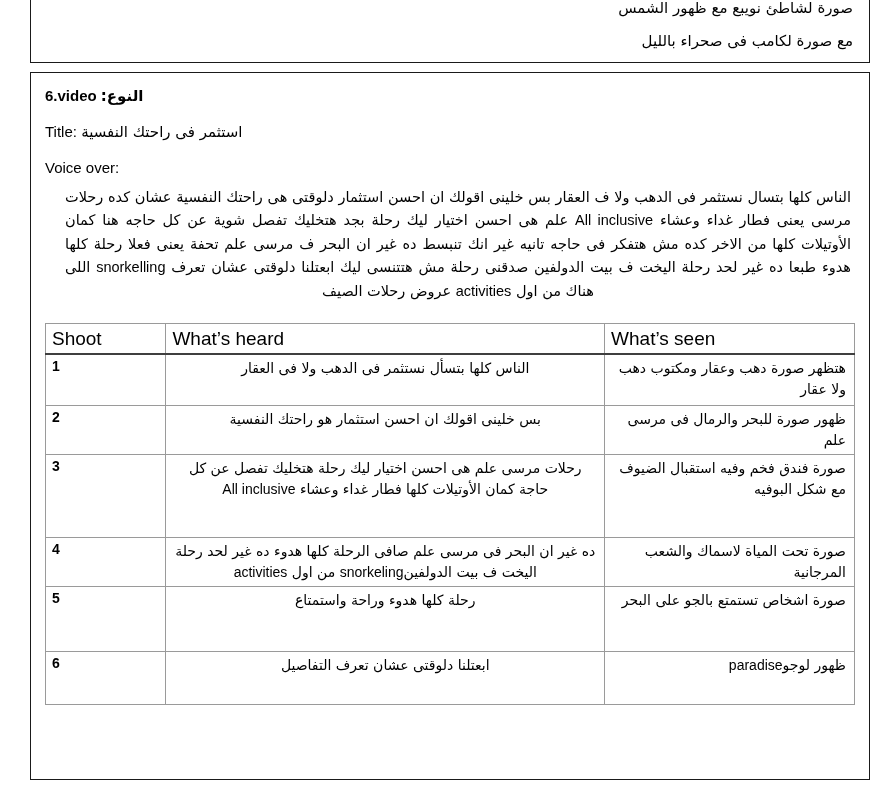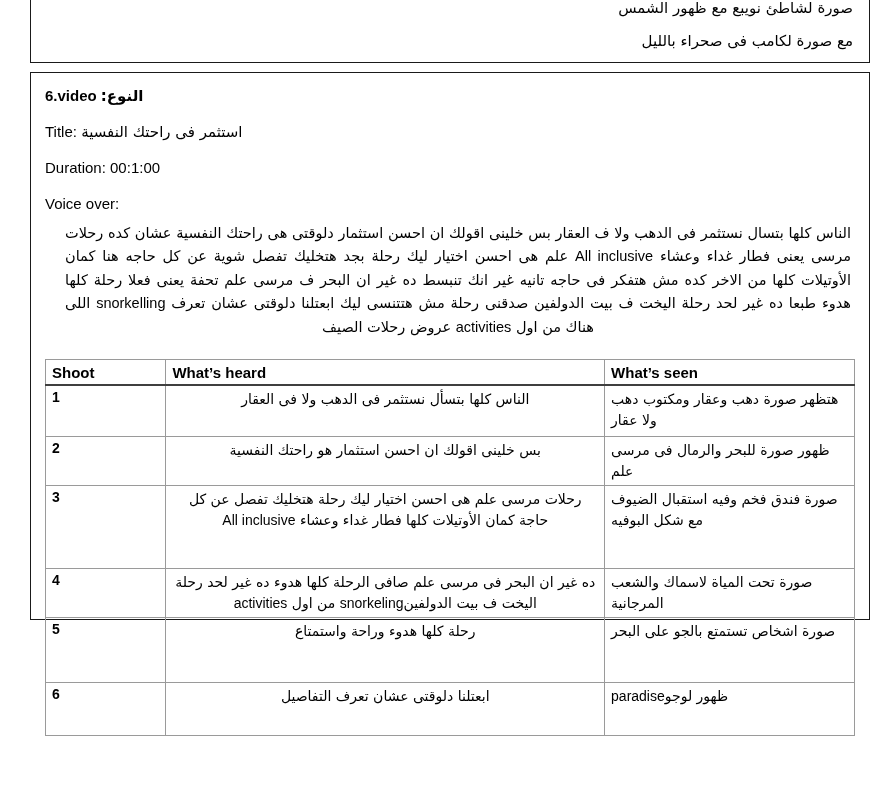--- a/index.html
+++ b/index.html
@@ -47,21 +47,21 @@
     padding: 5px 2px;
     font-family: "DejaVu Sans", "Liberation Sans", sans-serif;
   }
 
   
   .box-main {
     position: absolute;
     left: 30px;
     top: 72px;
     width: 840px;
-    height: 548px;
+    height: 708px;
     border: 1.5px solid #1a1a1a;
     box-sizing: border-box;
     background: #fff;
     padding: 10px 14px 0 14px;
   }
 
   .meta-line {
     font-size: 15px;
     line-height: 1.2;
     margin: 0 0 9px 0;
@@ -103,22 +103,22 @@
   }
   table.shoot-table th,
   table.shoot-table td {
     border: 1px solid #9a9a9a;
     vertical-align: top;
     padding: 3px 6px 3px 6px;
     font-size: 14px;
   }
   table.shoot-table thead th {
     border-bottom: 2px solid #3f3f3f;
-    font-weight: bold;
-    font-size: 15px;
+    font-weight: normal;
+    font-size: 19px;
     text-align: left;
     padding-top: 4px;
     font-family: "Liberation Sans", sans-serif;
   }
   .col-shoot { width: 120px; }
   .col-heard { width: 437px; }
   .col-seen  { width: 249px; }
 
   td.cell-num {
     font-weight: bold;
@@ -127,21 +127,21 @@
     font-family: "Liberation Sans", sans-serif;
   }
   td.cell-ar {
     direction: rtl;
     text-align: center;
     font-family: "DejaVu Sans", "Liberation Sans", sans-serif;
     line-height: 1.5;
     margin-top: 32px;
   }
   td.cell-ar.seen {
-    text-align: left;
+    text-align: right;
     padding-right: 8px;
   }
   td .ltr {
     direction: ltr;
     unicode-bidi: embed;
     font-family: "Liberation Sans", sans-serif;
   }
 
   .r1 td { height: 44px; }
   .r2 td { height: 22px; }
@@ -168,21 +168,20 @@
       <span>6.video</span>
       <span class="ar-inline">النوع:</span>
     </div>
 
     <div class="meta-line">
       <span>Title:</span>
       <span class="ar-inline">استثمر فى راحتك النفسية</span>
     </div>
 
 
-    <div class="meta-line">Duration: 00:1:00</div>
 
     <div class="meta-line">Voice over:</div>
 
     <div class="vo-block"><span>الناس كلها بتسال نستثمر فى الدهب ولا ف العقار بس خلينى اقولك ان احسن استثمار دلوقتى هى راحتك النفسية عشان كده رحلات مرسى يعنى فطار غداء وعشاء</span> <span class="ltr">All inclusive</span> <span>علم هى احسن اختيار ليك رحلة بجد هتخليك تفصل شوية عن كل حاجه هنا كمان الأوتيلات كلها من الاخر كده مش هتفكر فى حاجه تانيه غير انك تنبسط ده غير ان البحر ف مرسى علم تحفة يعنى فعلا رحلة كلها هدوء طبعا ده غير لحد رحلة اليخت ف بيت الدولفين صدقنى رحلة مش هتتنسى ليك ابعتلنا دلوقتى عشان تعرف</span> <span class="ltr">snorkelling</span> <span>اللى هناك من اول</span> <span class="ltr">activities</span> <span>عروض رحلات الصيف</span></div>
 
     <table class="shoot-table">
       <colgroup>
         <col class="col-shoot">
         <col class="col-heard">
         <col class="col-seen">

